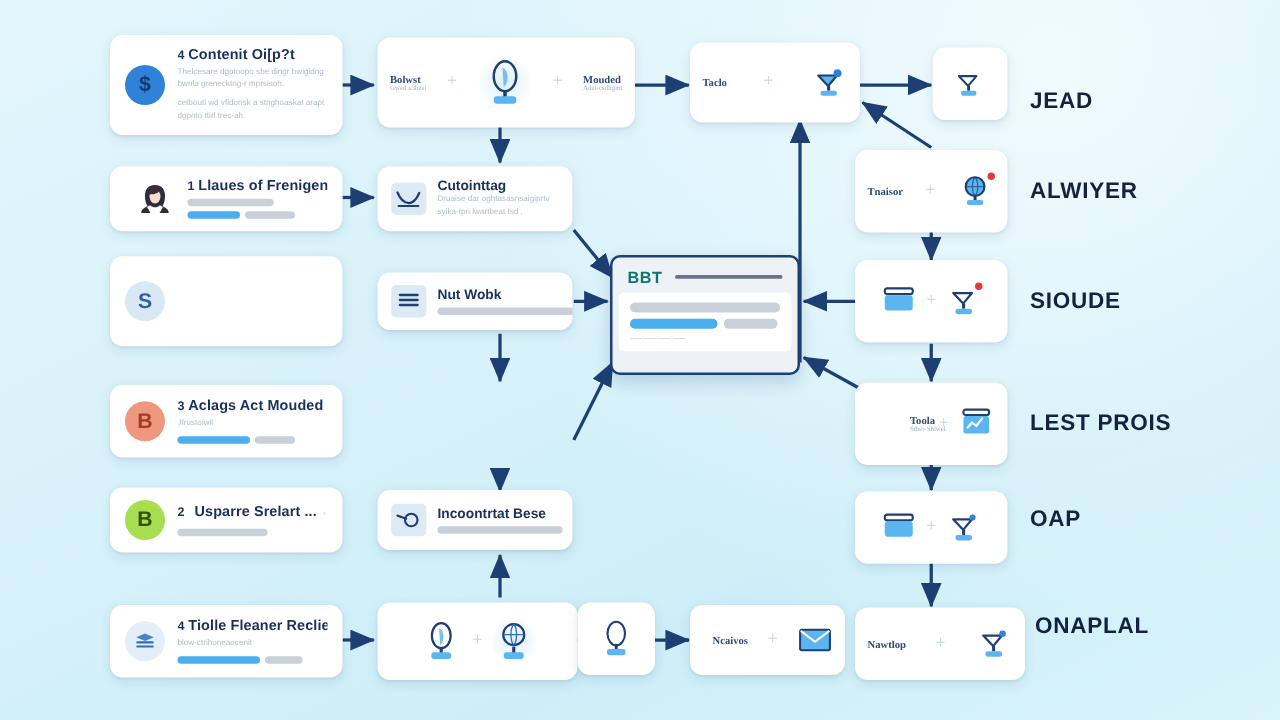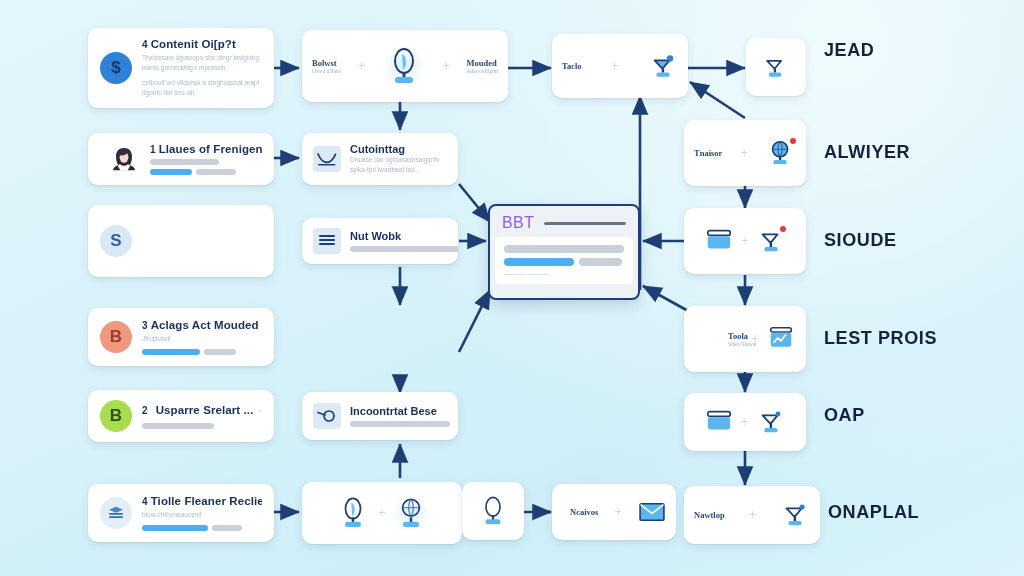--- a/index.html
+++ b/index.html
@@ -77,21 +77,21 @@
   
   #focal {
     position:absolute;
     border:2.5px solid #1b3f78;
     border-radius:8px;
     background:#eef2f7;
     padding:5px;
     box-shadow:0 5px 14px rgba(20,50,95,.18);
   }
   #focal .fhead { display:flex; align-items:center; gap:10px; padding:3px 7px 5px 7px; }
-  #focal .ftitle { font-size:16px; font-weight:normal; color:#8b5cf6; letter-spacing:.4px; }
+  #focal .ftitle { font-size:13px; font-weight:bold; color:#0f766e; letter-spacing:.4px; }
   #focal .fdash { flex:1; height:3px; background:#49536b; border-radius:2px; opacity:.8; }
   #focal .fbody { background:#fff; border-radius:4px; padding:8px 9px 7px 9px; }
   #focal .frow { display:flex; gap:5px; margin-bottom:5px; }
   #focal .frow i { display:block; height:8px; border-radius:4px; }
   #focal .ffoot {
     display:flex; align-items:center; gap:4px;
     font-size:5px; color:#9fb0c4; filter:blur(.4px);
   }
 
   
@@ -361,21 +361,21 @@
 
   <div class="card icard" style="left:746px; top:38px; width:60px; height:58px;">
     <div class="glyph">
       <svg width="28" height="30" viewBox="0 0 32 32">
         <path d="M7 9h16l-7.5 9z" fill="none" stroke="#1e3f74" stroke-width="1.9" stroke-linejoin="round"></path>
         <rect x="14.6" y="18" width="2.6" height="4.4" fill="#1e3f74"></rect>
         <rect x="9" y="22.4" width="14" height="4.6" rx="1.8" fill="#5bb6ef"></rect>
       </svg>
     </div>
   </div>
-  <div class="rlabel" style="left:824px; top:40px;text-align:right;">JEAD</div>
+  <div class="rlabel" style="left:824px; top:70px;text-align:right;">JEAD</div>
 
   <div class="card icard" style="left:684px; top:120px; width:122px; height:66px; justify-content:space-between;">
     <div class="lbl">Tnaisor</div>
     <span class="plus">+</span>
     <div class="glyph">
       <svg width="30" height="30" viewBox="0 0 32 32">
         <circle cx="15" cy="12" r="8" fill="#5bb6ef" stroke="#1e3f74" stroke-width="1.8"></circle>
         <path d="M7 12h16M15 4c3 3.6 3 12.4 0 16M15 4c-3 3.6-3 12.4 0 16" fill="none" stroke="#1e3f74" stroke-width="1.1" opacity=".7"></path>
         <rect x="13.7" y="20" width="2.6" height="3.6" fill="#1e3f74"></rect>
         <rect x="8" y="23.4" width="14" height="4.4" rx="1.8" fill="#5bb6ef"></rect>
@@ -455,15 +455,15 @@
     <span class="plus">+</span>
     <div class="glyph">
       <svg width="30" height="30" viewBox="0 0 32 32">
         <path d="M7 9h16l-7.5 9z" fill="none" stroke="#1e3f74" stroke-width="1.9" stroke-linejoin="round"></path>
         <rect x="14.6" y="18" width="2.6" height="4.4" fill="#1e3f74"></rect>
         <rect x="9" y="22.4" width="14" height="4.6" rx="1.8" fill="#5bb6ef"></rect>
         <circle cx="23.5" cy="7.5" r="2.8" fill="#2f82d8"></circle>
       </svg>
     </div>
   </div>
-  <div class="rlabel" style="left:828px; top:490px;margin-top:12px;">ONAPLAL</div>
+  <div class="rlabel" style="left:828px; top:490px;">ONAPLAL</div>
 
 </div>
 
 </body></html>

